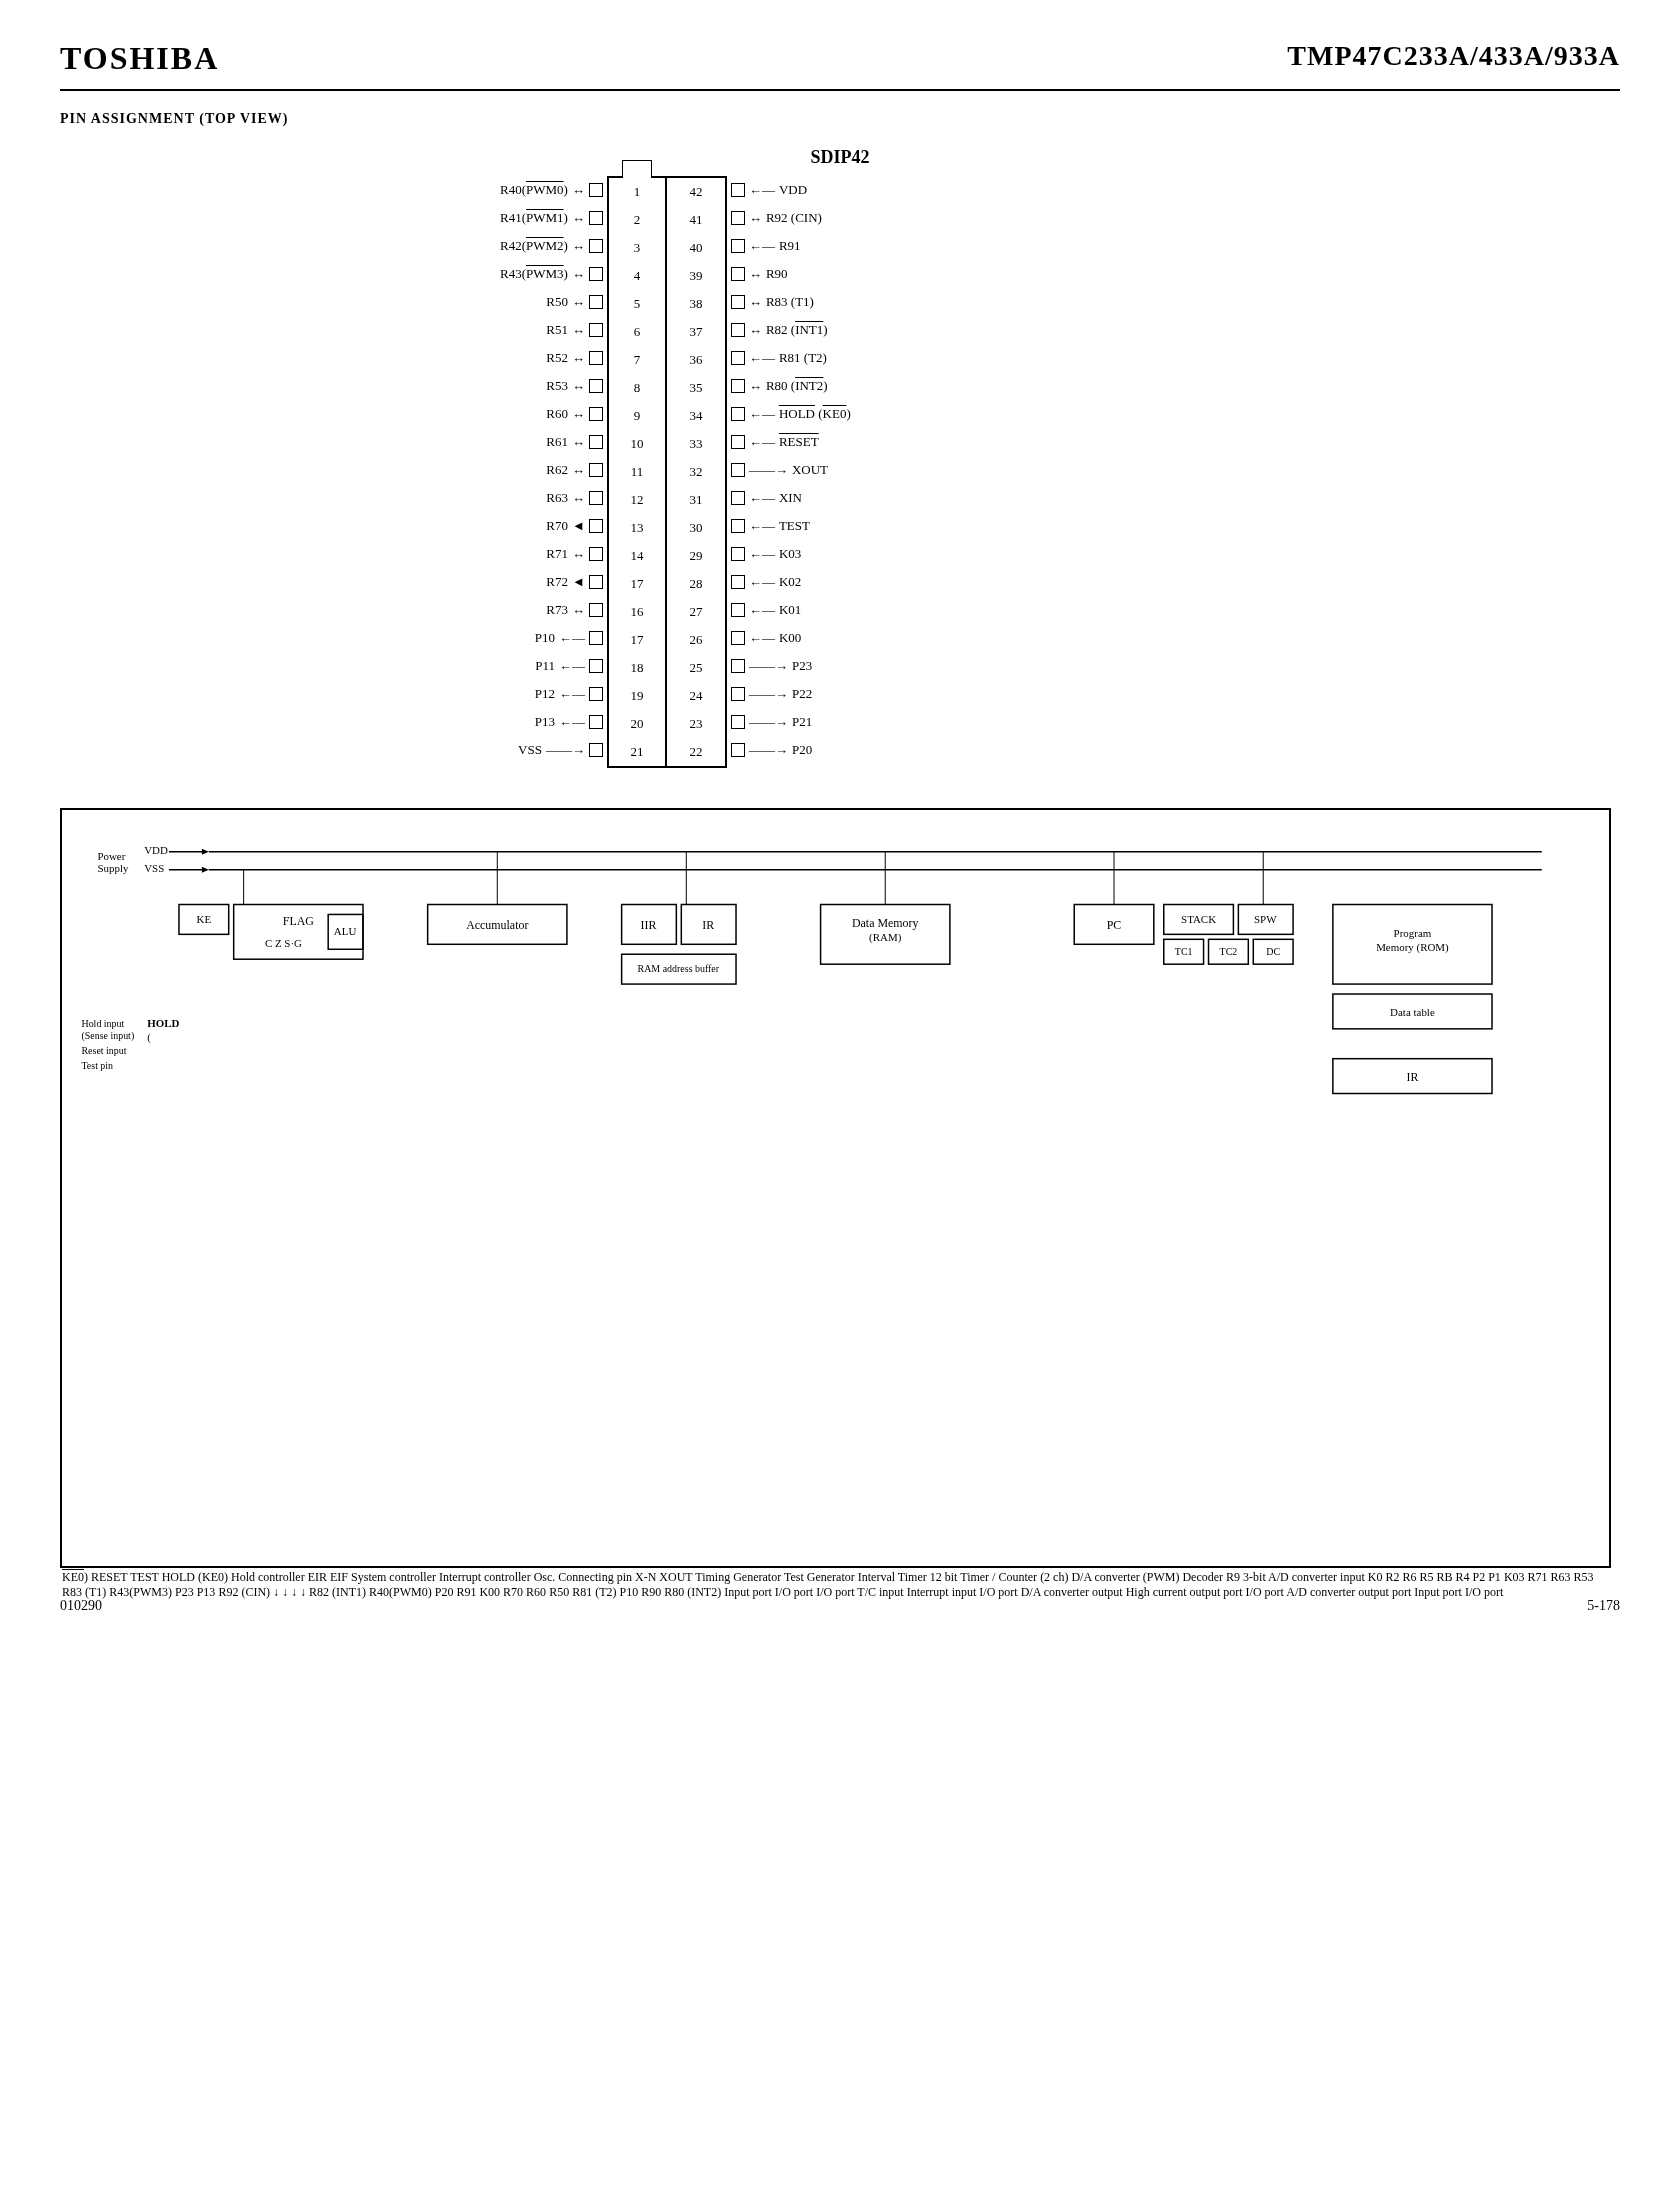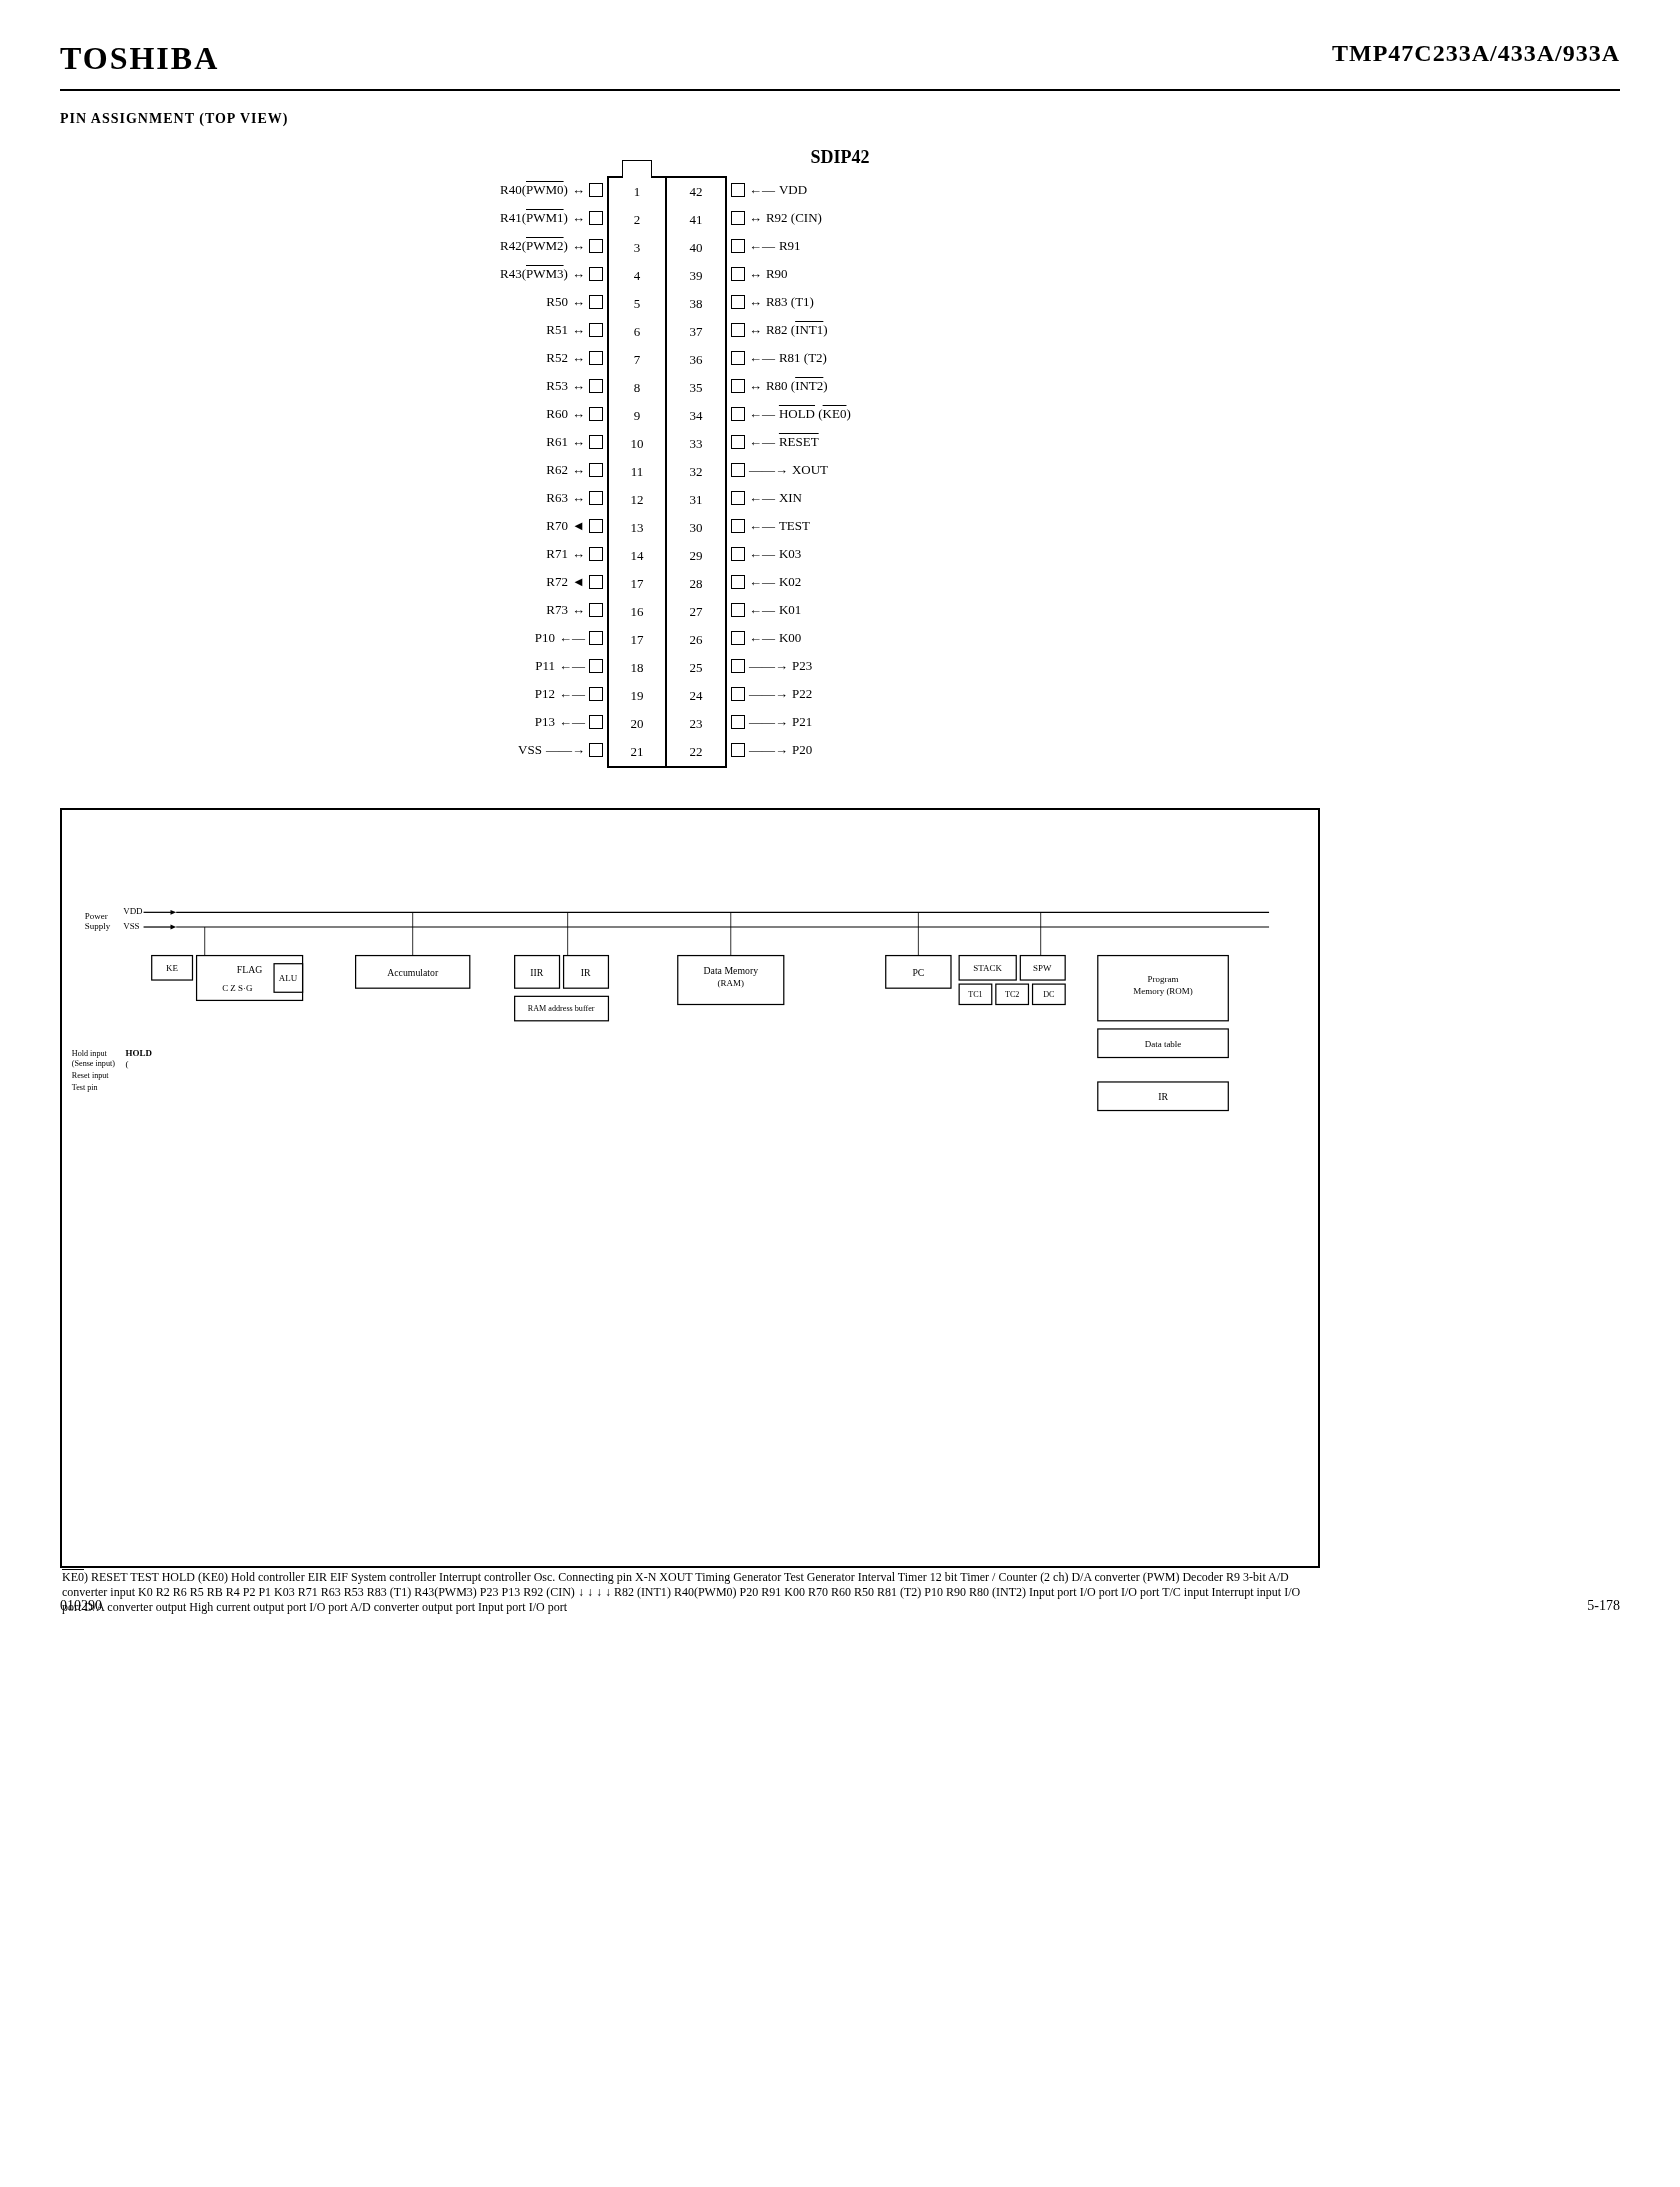--- a/index.html
+++ b/index.html
@@ -19,21 +19,21 @@
       border-bottom: 2px solid #000;
       padding-bottom: 12px;
       margin-bottom: 20px;
     }
     .header-left {
       font-size: 32px;
       font-weight: 900;
       letter-spacing: 2px;
     }
     .header-right {
-      font-size: 24px;
+      font-size: 28px;
       font-weight: bold;
       letter-spacing: 1px;
       text-align: center;
     }
 
     .section-title {
       font-size: 14px;
       font-weight: 900;
       margin-bottom: 20px;
       letter-spacing: 1px;
@@ -138,21 +138,21 @@
       text-decoration: overline;
     }
 
     
     .block-diagram {
       margin-top: 20px;
     }
 
     .block-diagram-container {
       position: relative;
-      width: 1260px;
+      width: 1551px;
       height: 760px;
       border: 2px solid #000;
       background: #fff;
       font-size: 12px;
     }
 
     .footer {
       display: flex;
       justify-content: space-between;
       margin-top: 30px;

